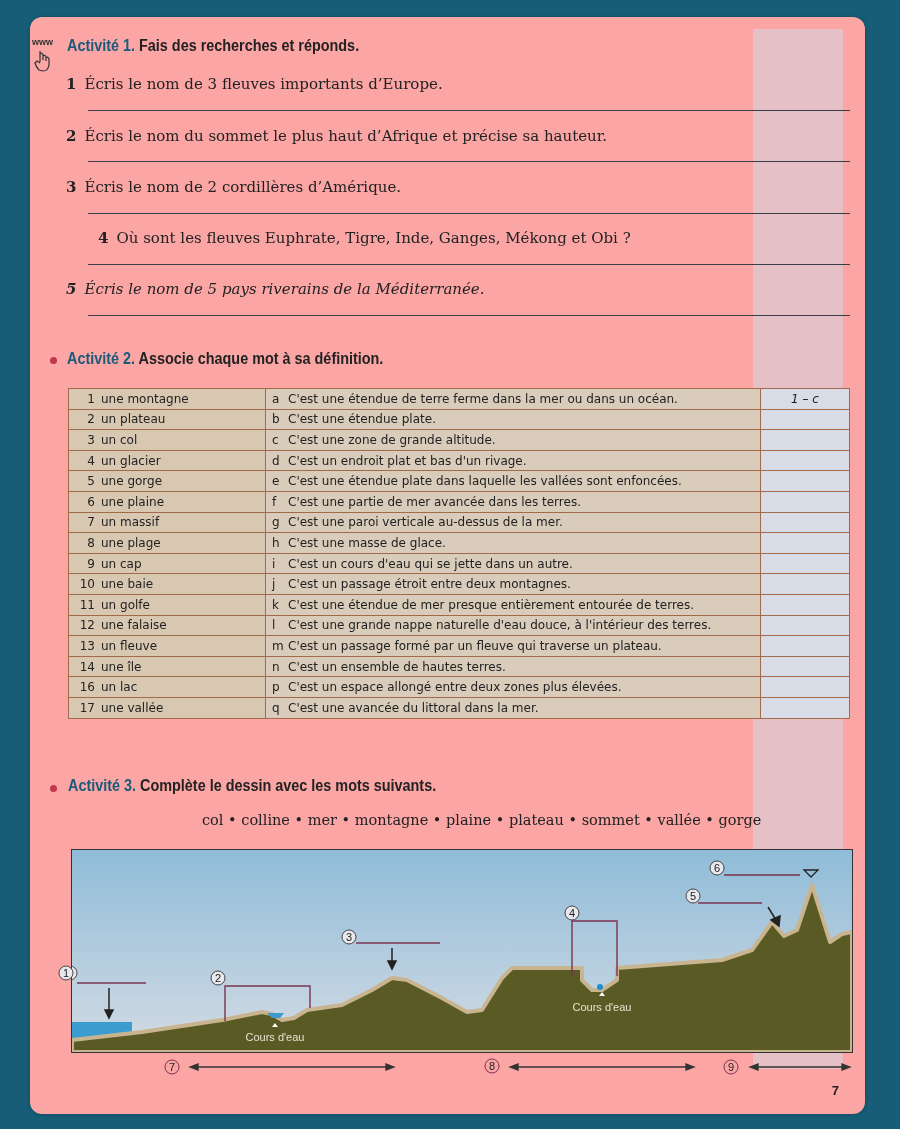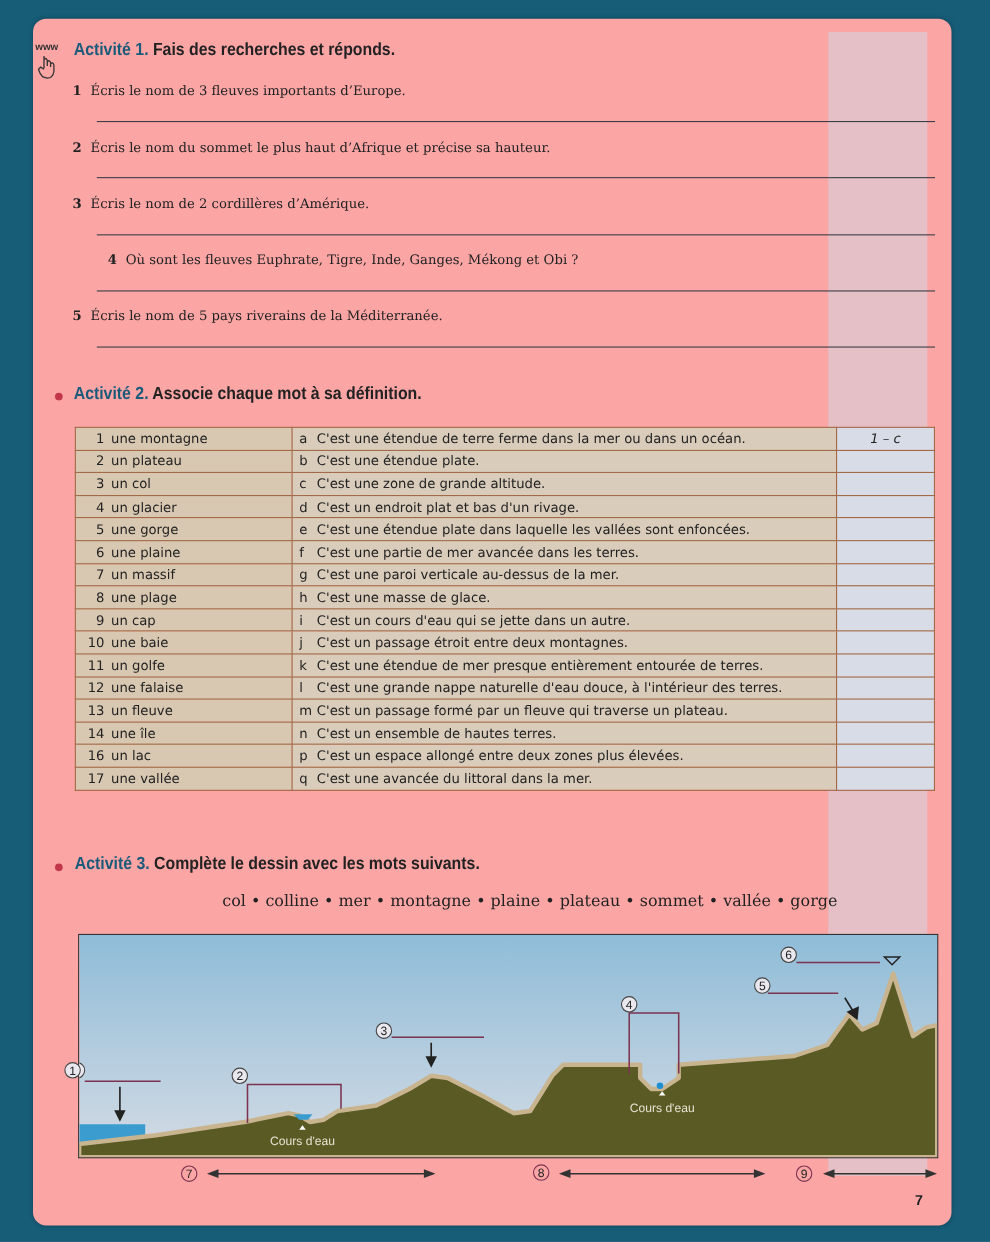--- a/index.html
+++ b/index.html
@@ -31,21 +31,21 @@
       background:#c2364a;
     }
     .www {
       position:absolute; left:2px; top:20px;
       font-family:"Liberation Sans", sans-serif; font-size:9px; font-weight:bold; color:#333;
     }
     .hand {
       position:absolute; left:4px; top:32px;
     }
     .q {
-      position:absolute; left:36px; font-size:12px; color:#222;
+      position:absolute; left:36px; font-size:15px; color:#222;
     }
     .q .n { font-weight:bold; margin-right:8px; }
     .line {
       position:absolute; left:58px; width:762px; height:1px; background:#3a3f47;
     }
     table.match {
       position:absolute; left:38px; top:371px; width:782px;
       border-collapse:collapse;
       font-family:"DejaVu Sans", sans-serif; font-size:12px; color:#222;
     }
@@ -91,21 +91,21 @@
 
   <div class="q" style="top:110px;"><span class="n">2</span><span>Écris le nom du sommet le plus haut d’Afrique et précise sa hauteur.</span></div>
   <div class="line" style="top:144px;"></div>
 
   <div class="q" style="top:161px;"><span class="n">3</span><span>Écris le nom de 2 cordillères d’Amérique.</span></div>
   <div class="line" style="top:196px;"></div>
 
   <div class="q" style="top:212px;margin-left:32px;"><span class="n">4</span><span>Où sont les fleuves Euphrate, Tigre, Inde, Ganges, Mékong et Obi ?</span></div>
   <div class="line" style="top:247px;"></div>
 
-  <div class="q" style="top:263px;"><span class="n">5</span><span>Écris le nom de 5 pays riverains de la Méditerranée.</span></div>
+  <div class="q" style="top:263px;font-style:italic;"><span class="n">5</span><span>Écris le nom de 5 pays riverains de la Méditerranée.</span></div>
   <div class="line" style="top:298px;"></div>
 
   <div class="bullet" style="left:20px;top:340px;"></div>
   <div class="heading" style="left:37px;top:333px;">
     <span class="act">Activité 2.</span>
     <span>Associe chaque mot à sa définition.</span>
   </div>
 
   <table class="match">
     <tbody id="match-body">

